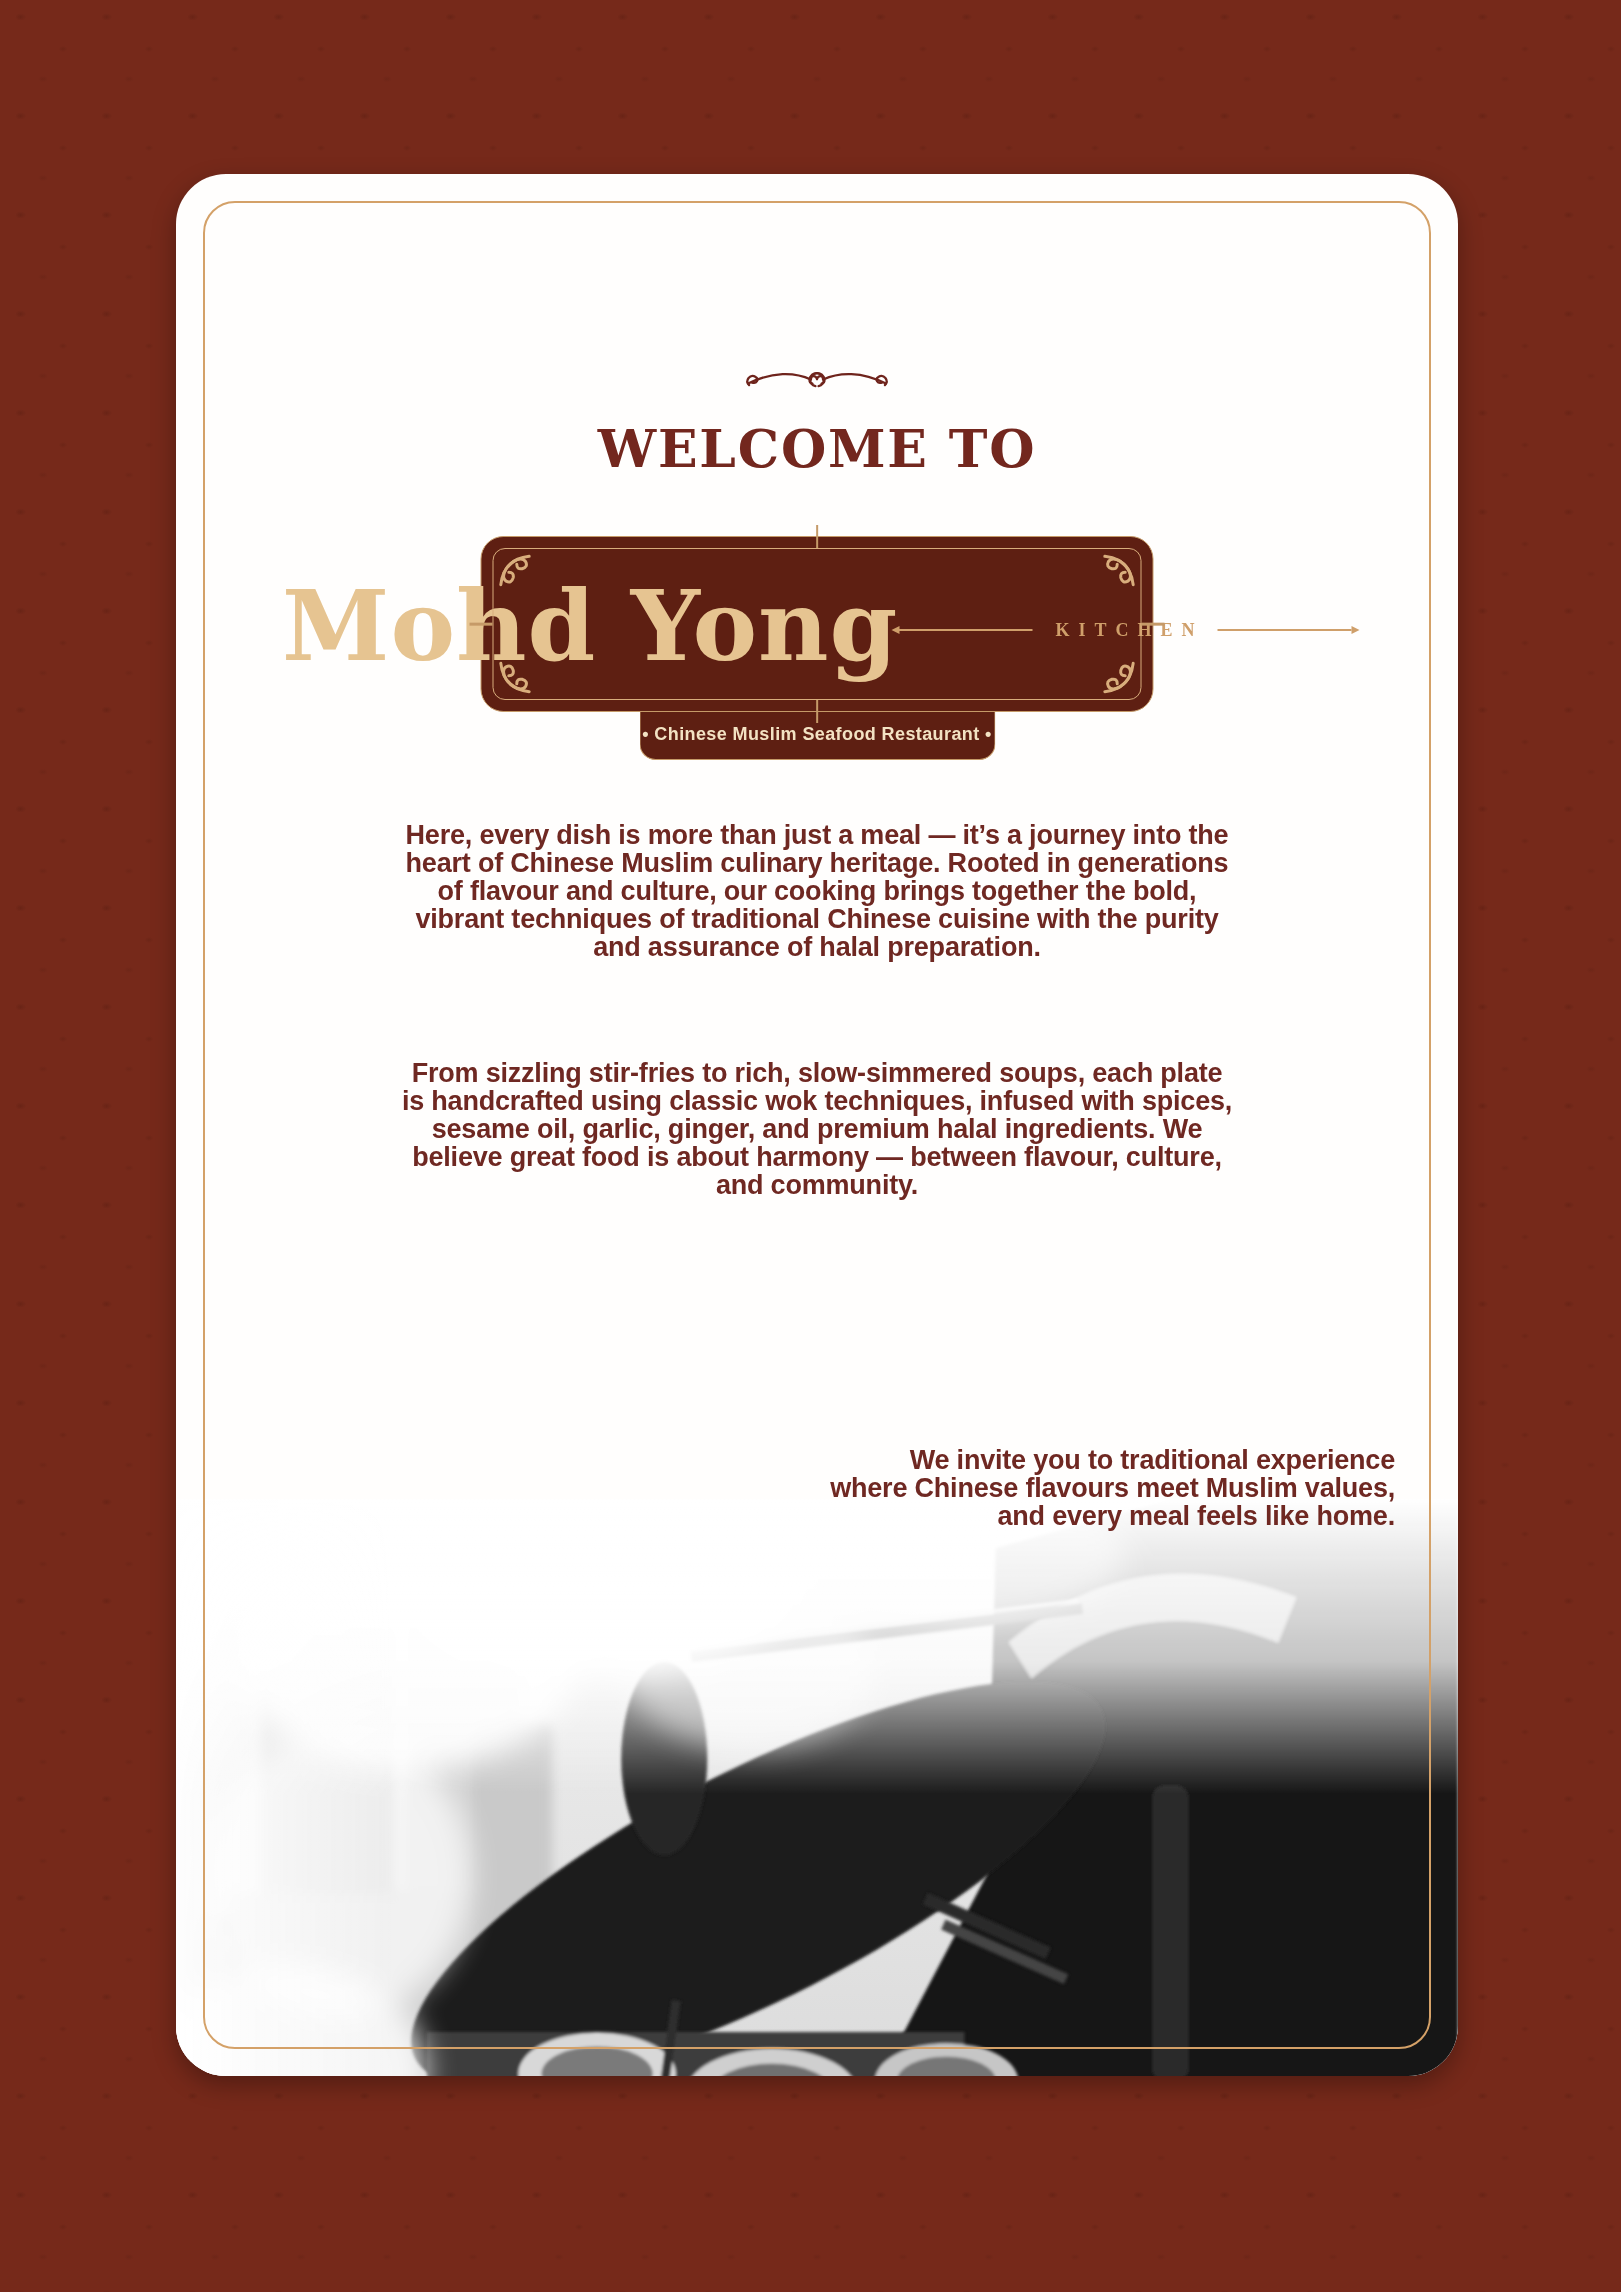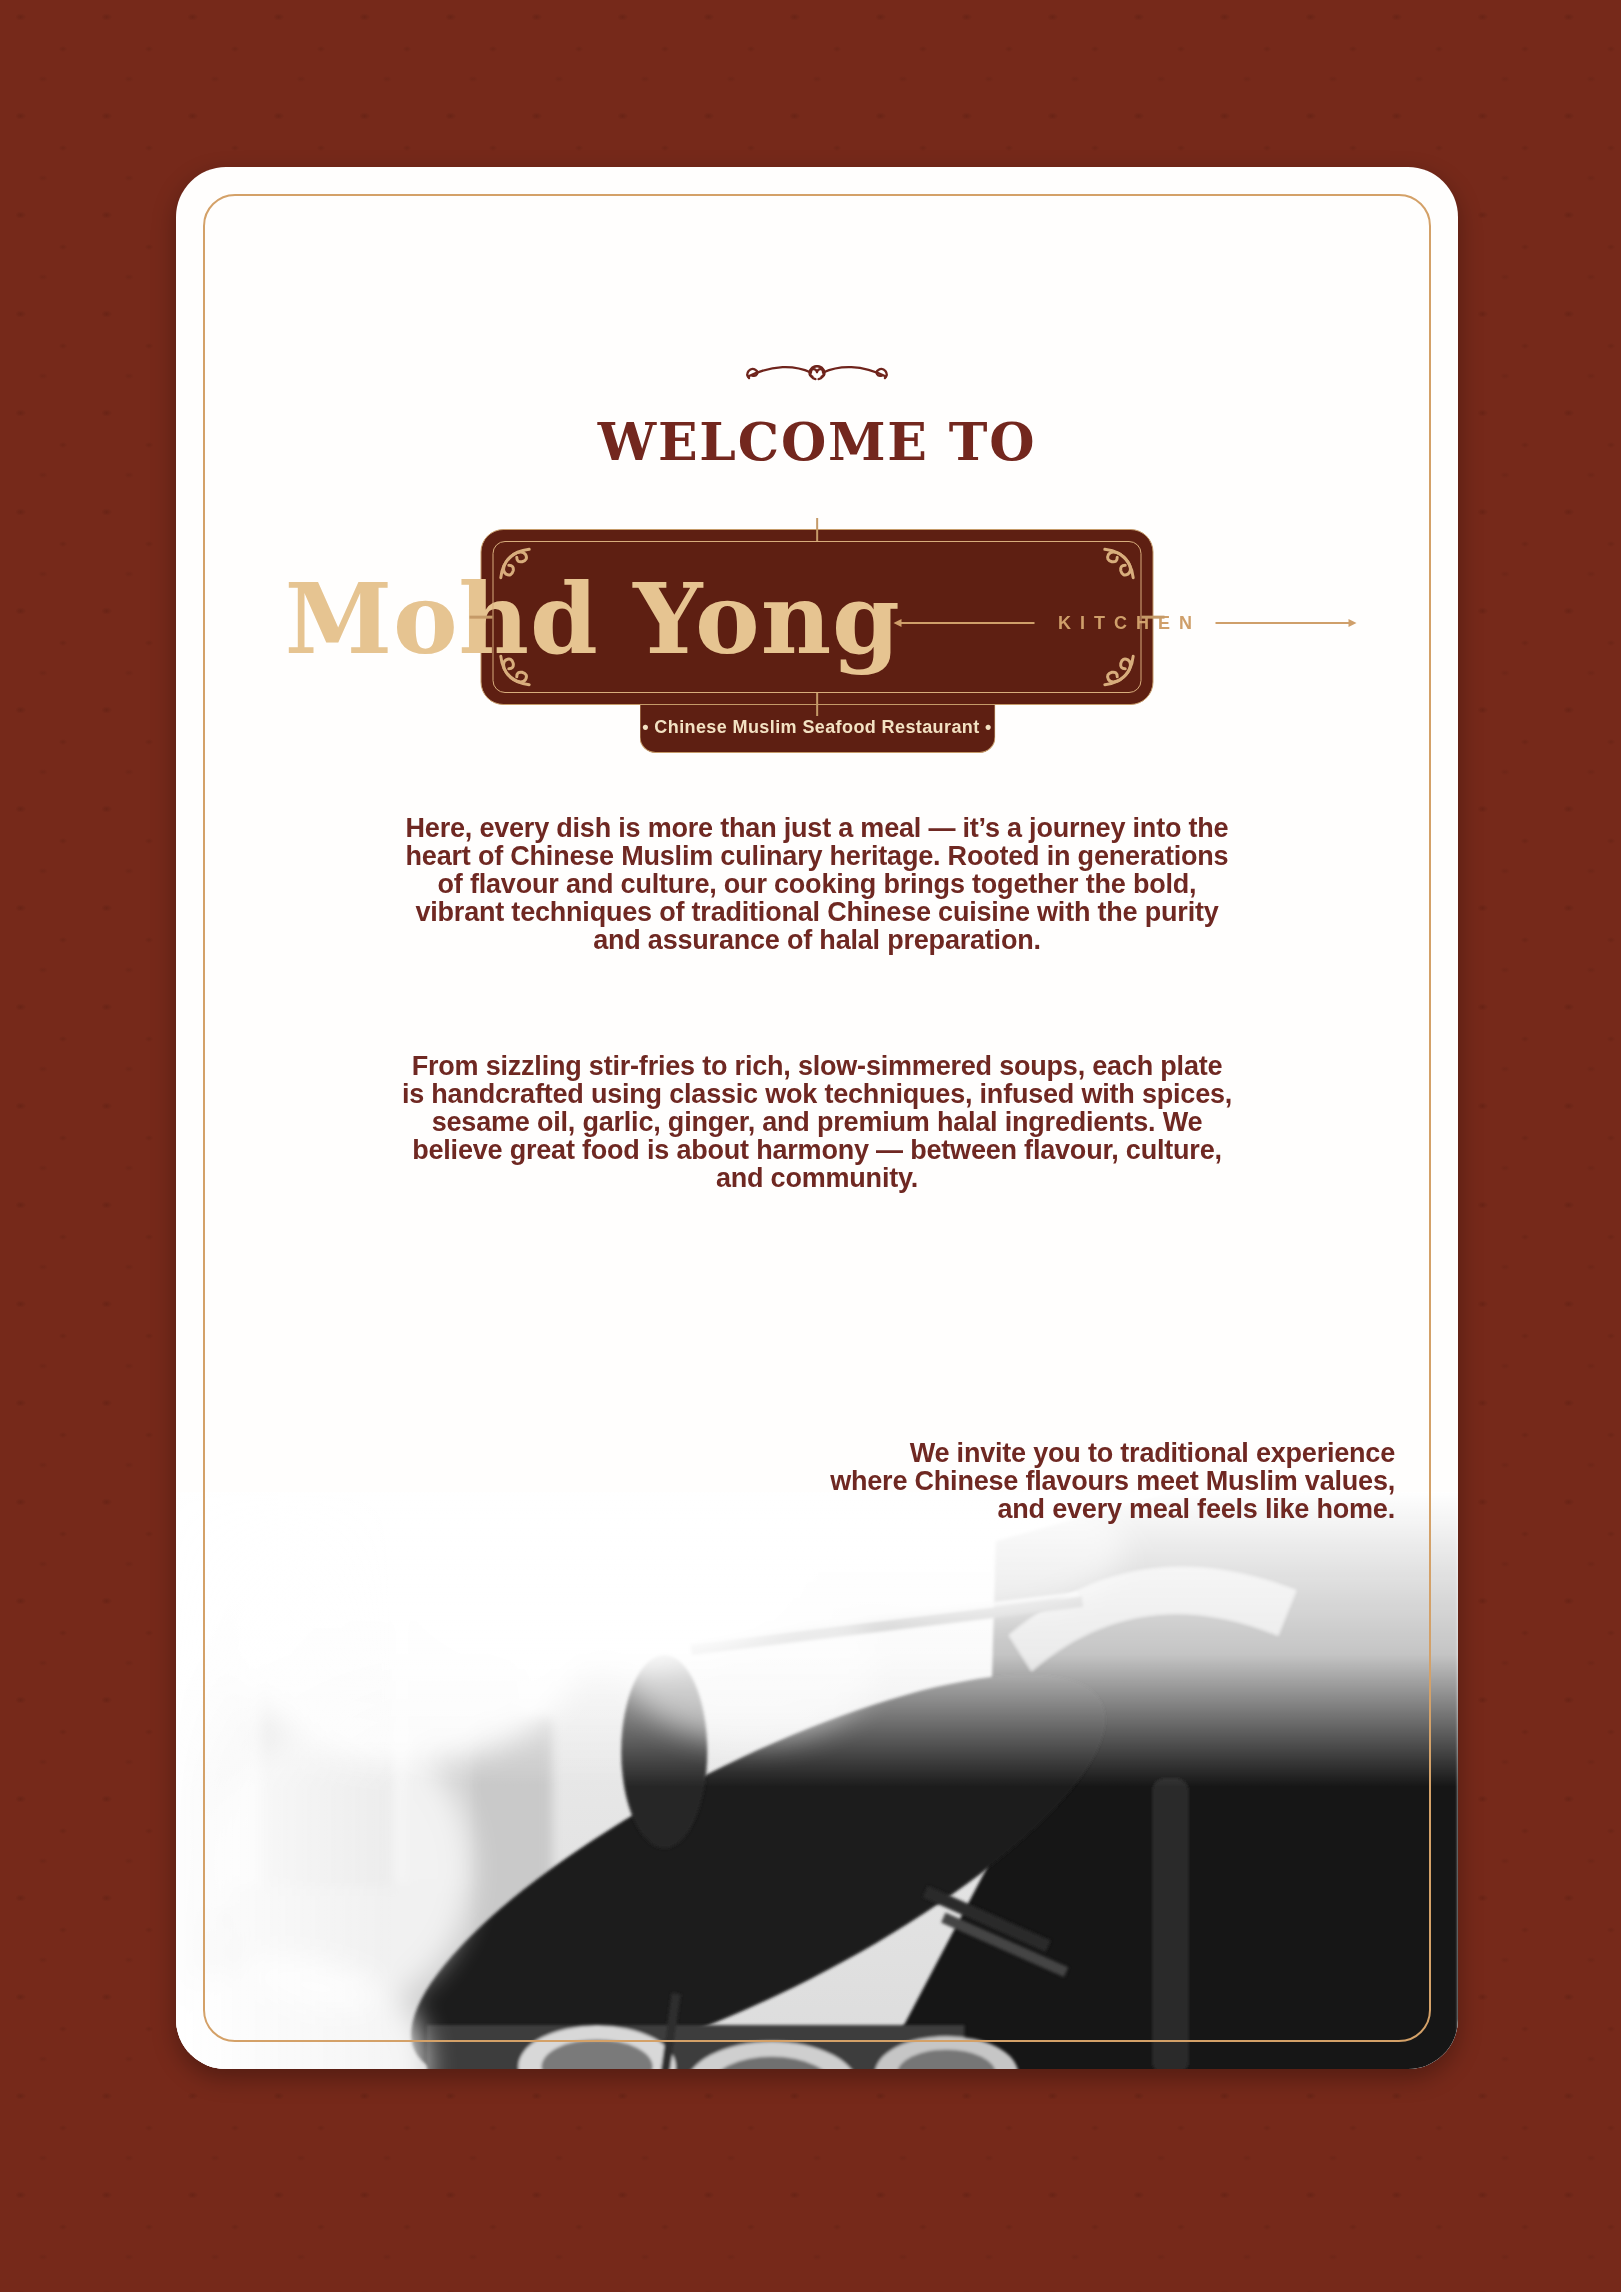--- a/index.html
+++ b/index.html
@@ -7,21 +7,21 @@
     background-color:#76291a;
     background-image:
       radial-gradient(ellipse 8px 5.4px at 20.6px 17px, rgba(38,8,2,.16), transparent 70%),
       radial-gradient(ellipse 6.3px 4.5px at 63px 49px, rgba(38,8,2,.12), transparent 70%),
       radial-gradient(ellipse 7.2px 4.5px at 43px 79px, rgba(38,8,2,.10), transparent 70%);
     background-size:86px 99px;
     font-family:"Liberation Sans", sans-serif;
     position:relative;
   }
   .card{
-    position:absolute; left:176px; top:167px; width:1282px; height:1902px;
+    position:absolute; left:176px; top:174px; width:1282px; height:1902px;
     background:#fffefd; border-radius:50px; overflow:hidden;
     box-shadow:0 9px 25px rgba(0,0,0,.30);
   }
   .gold-border{
     position:absolute; inset:27px; border:2.7px solid #d4a168; border-radius:32px;
     z-index:6; pointer-events:none;
   }
   .flourish{position:absolute; top:183px; left:50%; transform:translateX(-50%); z-index:2;}
   .welcome{
     position:absolute; top:244px; left:0; right:0; text-align:center; z-index:2;
@@ -42,21 +42,21 @@
   .corner.br{right:14.3px; bottom:14.3px; transform:rotate(180deg);}
   .corner.bl{left:14.3px; bottom:14.3px; transform:rotate(270deg);}
   .tick-v{position:absolute; left:50%; width:2.7px; height:23px; background:#c59a68; transform:translateX(-50%);}
   .tick-v.top{top:-11.6px;} .tick-v.bot{bottom:-11.6px;}
   .tick-h{position:absolute; top:50%; height:2.7px; width:23px; background:#c59a68; transform:translateY(-50%);}
   .tick-h.left{left:-11.6px;} .tick-h.right{right:-11.6px;}
   .logo-title{
     font-family:"DejaVu Serif", serif; font-weight:bold; font-size:97px; line-height:1;
     color:#e6c491; letter-spacing:0.9px; white-space:nowrap; margin-top:1.8px;
   }
-  .kitchen-row{display:flex; align-items:center; justify-content:center; gap:14.3px; margin-top:9px;}
+  .kitchen-row{display:flex; align-items:center; justify-content:center; gap:14.3px; margin-top:9px;font-family:Liberation Serif, serif;}
   .kitchen-line{position:relative; width:134px; height:1.8px; background:#cf9f6a;}
   .kitchen-line .arrow{position:absolute; top:-3.6px; width:0; height:0; border-top:4.5px solid transparent; border-bottom:4.5px solid transparent;}
   .kitchen-line.l .arrow{left:-7.2px; border-right:8px solid #cf9f6a;}
   .kitchen-line.r .arrow{right:-7.2px; border-left:8px solid #cf9f6a;}
   .kitchen-text{
     font-weight:bold; font-size:18px; color:#cf9f6a; letter-spacing:9px; text-indent:9px;
   }
   .ribbon{
     margin:-1.8px auto 0; width:356px; height:50px; background:#5e1f12;
     border:1.8px solid #c59a68; border-top:none; border-radius:0 0 16px 16px;

